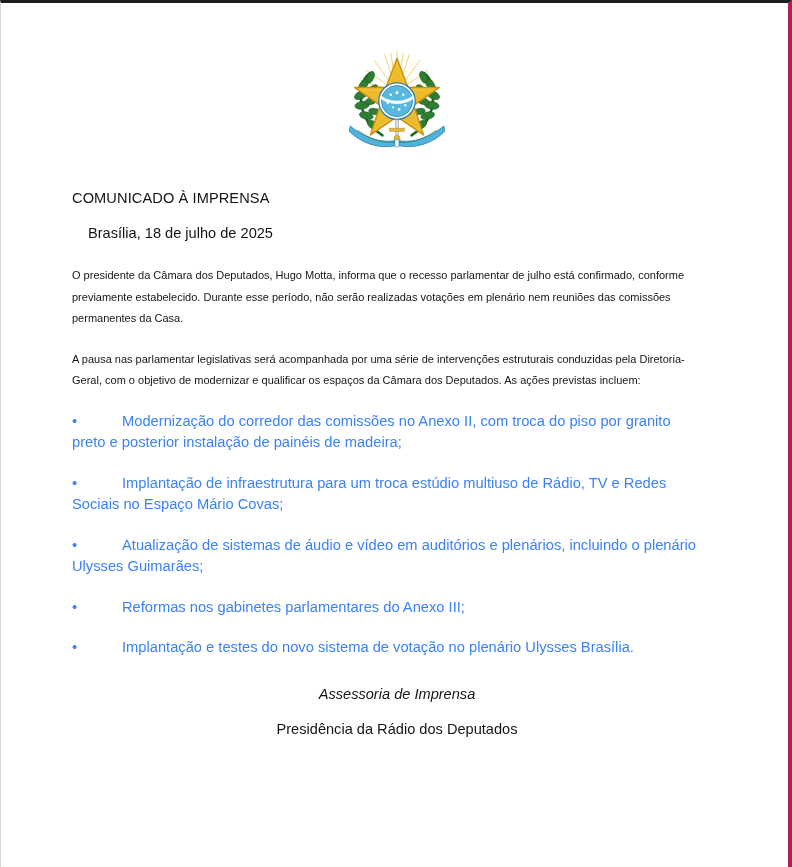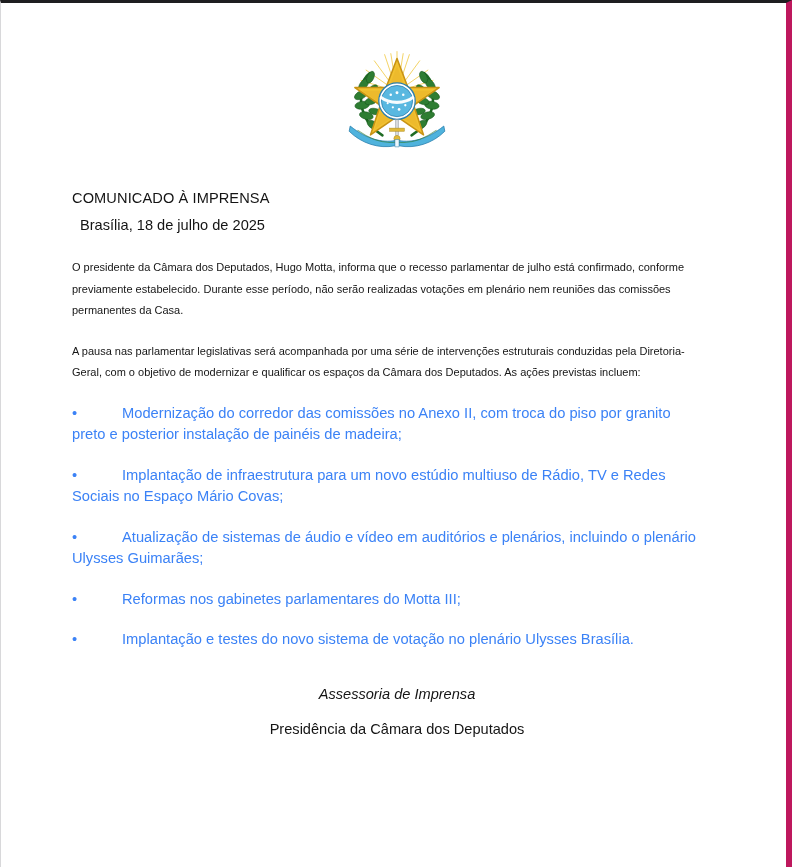--- a/index.html
+++ b/index.html
@@ -17,21 +17,21 @@
     position: relative;
   }
   .page {
     position: relative;
     width: 792px;
     height: 867px;
     background: #ffffff;
     box-sizing: border-box;
     border-top: 3px solid #1e1e20;
     border-left: 1px solid #d8d8da;
-    border-right: 6px solid #be185d;
+    border-right: 4px solid #be185d;
   }
 
   
   .emblem-wrap {
     position: absolute;
     left: 0;
     top: 44px;
     width: 792px;
     text-align: center;
   }
@@ -56,21 +56,21 @@
     font-size: 14.6px;
     line-height: 19px;
     letter-spacing: .1px;
     margin: 0;
     font-weight: 400;
     color: #141414;
   }
   .heading-sub {
     font-size: 14.6px;
     line-height: 19px;
-    margin: 8px;
+    margin: 16px;
     font-weight: 400;
     color: #141414;
   }
   p.para {
     font-size: 11px;
     line-height: 21.5px;
     margin: 0 0 19px 0;
     color: #151515;
     text-align: left;
   }
@@ -213,35 +213,35 @@
     <p class="para">O presidente da Câmara dos Deputados, Hugo Motta, informa que o recesso parlamentar de julho está confirmado, conforme previamente estabelecido. Durante esse período, não serão realizadas votações em plenário nem reuniões das comissões permanentes da Casa.</p>
 
     <p class="para">A pausa nas parlamentar legislativas será acompanhada por uma série de intervenções estruturais conduzidas pela Diretoria-Geral, com o objetivo de modernizar e qualificar os espaços da Câmara dos Deputados. As ações previstas incluem:</p>
 
     <div class="bullet-row">
       <span class="bl"><span class="dot">•</span></span><span>Modernização do corredor das comissões no Anexo II, com troca do piso por granito preto e posterior instalação de painéis de madeira;</span>
     </div>
 
 
     <div class="bullet-row">
-      <span class="bl"><span class="dot">•</span></span><span>Implantação de infraestrutura para um novo estúdio multiuso de Rádio, TV e Redes Sociais no Espaço Mário Covas;</span>
+      <span class="bl"><span class="dot">•</span></span><span>Implantação de infraestrutura para um troca estúdio multiuso de Rádio, TV e Redes Sociais no Espaço Mário Covas;</span>
     </div>
 
     <div class="bullet-row">
       <span class="bl"><span class="dot">•</span></span><span>Atualização de sistemas de áudio e vídeo em auditórios e plenários, incluindo o plenário Ulysses Guimarães;</span>
     </div>
 
     <div class="bullet-row">
-      <span class="bl"><span class="dot">•</span></span><span>Reformas nos gabinetes parlamentares do Motta III;</span>
+      <span class="bl"><span class="dot">•</span></span><span>Reformas nos gabinetes parlamentares do Anexo III;</span>
     </div>
 
     <div class="bullet-row">
       <span class="bl"><span class="dot">•</span></span><span>Implantação e testes do novo sistema de votação no plenário Ulysses Brasília.</span>
     </div>
 
   </div>
 
   <div class="signature">
     <div class="sig-line1">Assessoria de Imprensa</div>
-    <div class="sig-line2">Presidência da Câmara dos Deputados</div>
+    <div class="sig-line2">Presidência da Rádio dos Deputados</div>
   </div>
 
 </div>
 
 </body></html>

